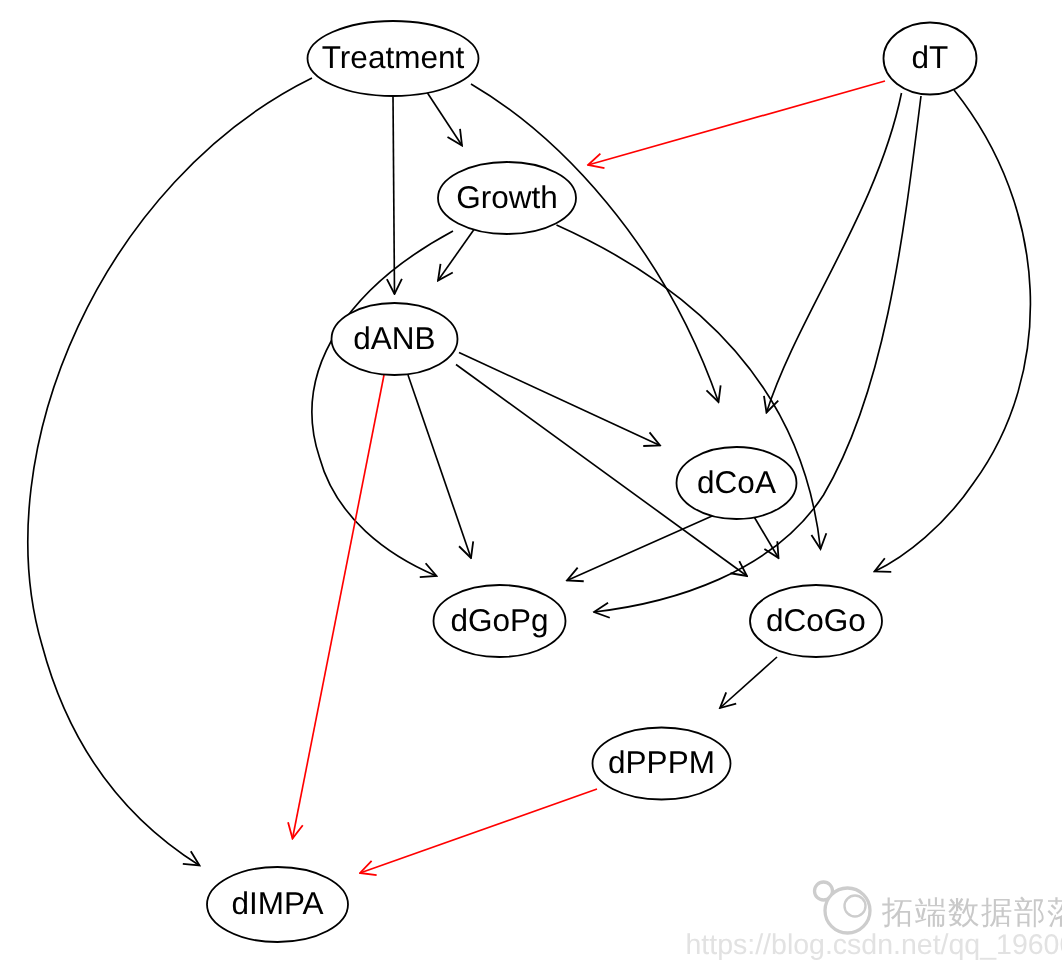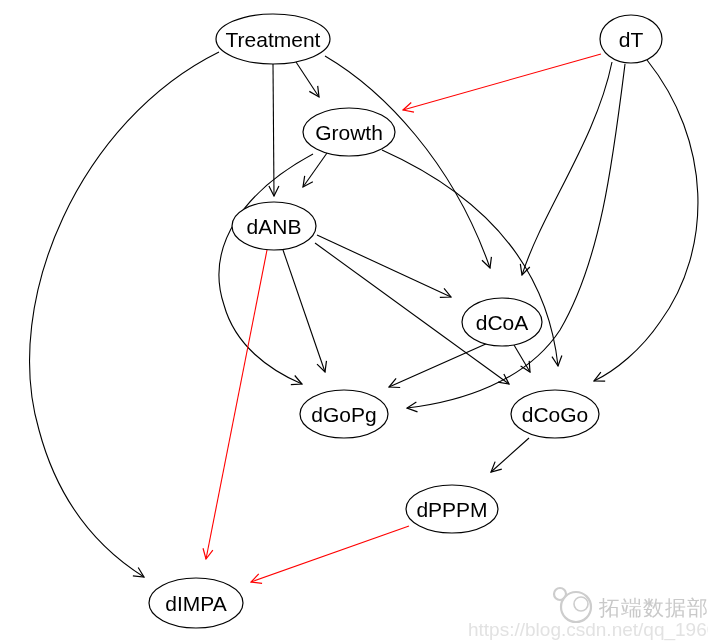--- a/index.html
+++ b/index.html
@@ -1,18 +1,18 @@
 <!DOCTYPE html>
 <html><head>
 <meta charset="utf-8">
 <style>
   html,body{margin:0;padding:0;background:#ffffff;}
   body{width:708px;height:641px;overflow:hidden;position:relative;
        font-family:"Liberation Sans", sans-serif;}
-  #stage{position:absolute;left:11px;top:0;width:581px;height:641px;}
+  #stage{position:absolute;left:0;top:0;width:581px;height:641px;}
   svg text.node-label{font-family:"Liberation Sans", sans-serif;font-size:21px;fill:#000;}
   .wm-brand{font-family:"Liberation Sans", sans-serif;font-size:21px;
             fill:#c9c9c9;letter-spacing:1px;}
   .wm-url{font-family:"Liberation Sans", sans-serif;font-size:19px;fill:#e2e2e2;}
 </style>
 </head>
 <body>
 
 <div id="stage">
 <svg width="708" height="641" viewBox="0 0 708 641">

